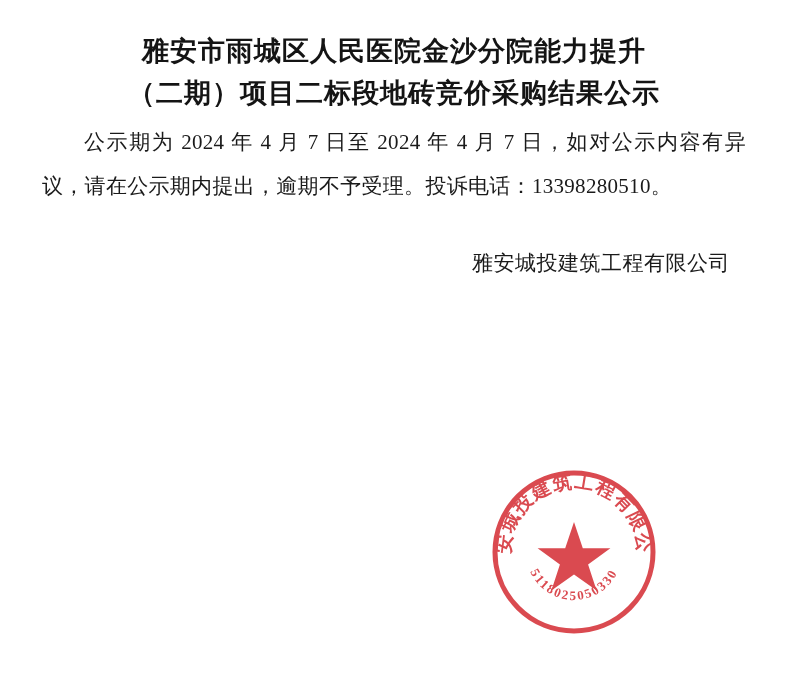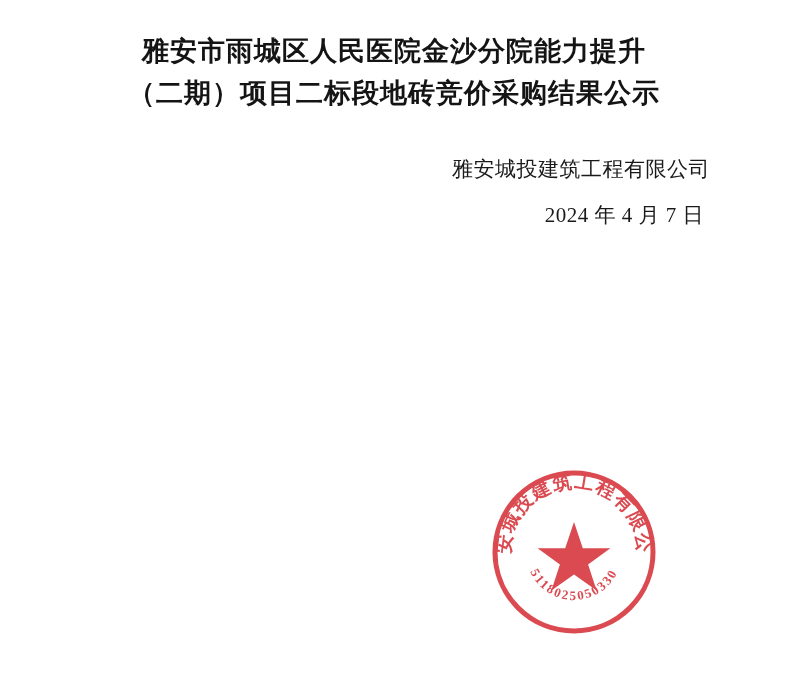--- a/index.html
+++ b/index.html
@@ -13,21 +13,21 @@
     font-family: "Liberation Serif", "DejaVu Serif", serif;
     color: #1a1a1a;
     position: relative;
     overflow: hidden;
   }
   .page {
     position: relative;
     width: 788px;
     height: 684px;
     box-sizing: border-box;
-    padding: 0 62px;
+    padding: 0 42px;
   }
   .doc-title {
     text-align: center;
     font-size: 27px;
     font-weight: bold;
     letter-spacing: 1px;
     line-height: 42px;
     padding-top: 30px;
     color: #141414;
   }
@@ -90,24 +90,24 @@
 
 <div class="page">
 
   <div class="doc-title">
     <span class="line">雅安市雨城区人民医院金沙分院能力提升</span>
     <span class="line">（二期）项目二标段地砖竞价采购结果公示</span>
   </div>
 
 
 
+  <p class="body-para">公示期为 2024 年 4 月 7 日至 2024 年 4 月 7 日，如对公示内容有异议，请在公示期内提出，逾期不予受理。投诉电话：13398280510。</p>
 
   <div class="signature-block">
     <span class="sig-line">雅安城投建筑工程有限公司</span>
-    <span class="sig-date">2024 年 4 月 7 日</span>
   </div>
 
   <div class="seal">
     <svg width="172" height="172" viewBox="0 0 172 172" xmlns="http://www.w3.org/2000/svg">
       <defs>
         <path id="arcTop" d="M 22,86 A 64,64 0 0 1 150,86"></path>
         <path id="arcBottom" d="M 38,86 A 48,48 0 0 0 134,86"></path>
       </defs>
       <circle cx="86" cy="86" r="79" fill="none" stroke="#d2232a" stroke-width="5"></circle>
       <text class="seal-text" font-size="19" letter-spacing="1.5">

